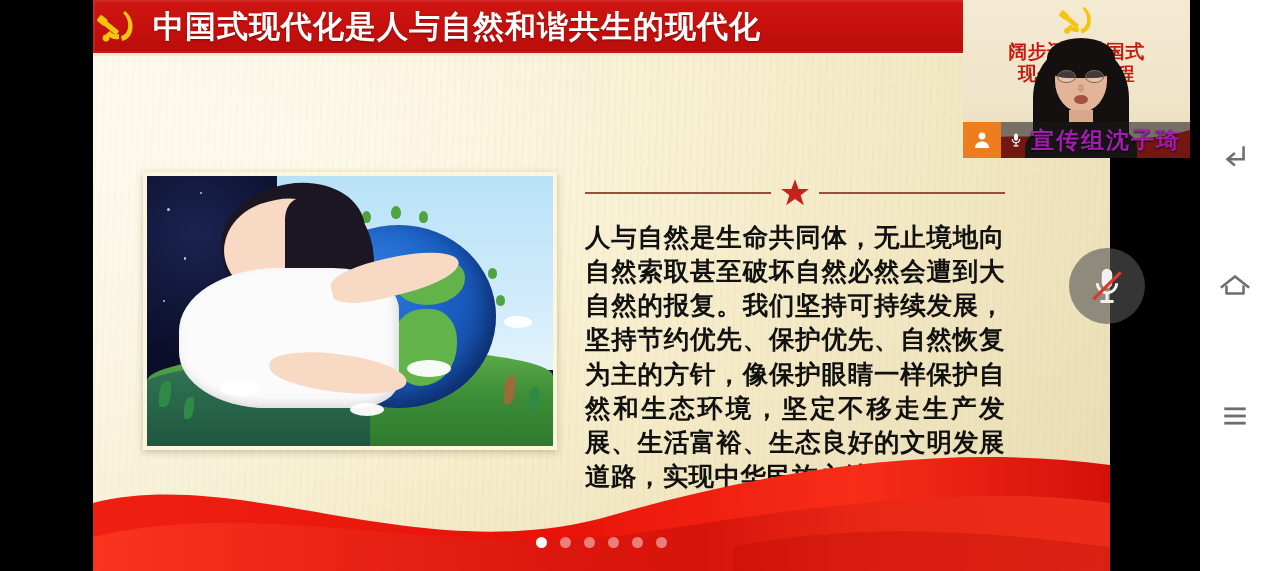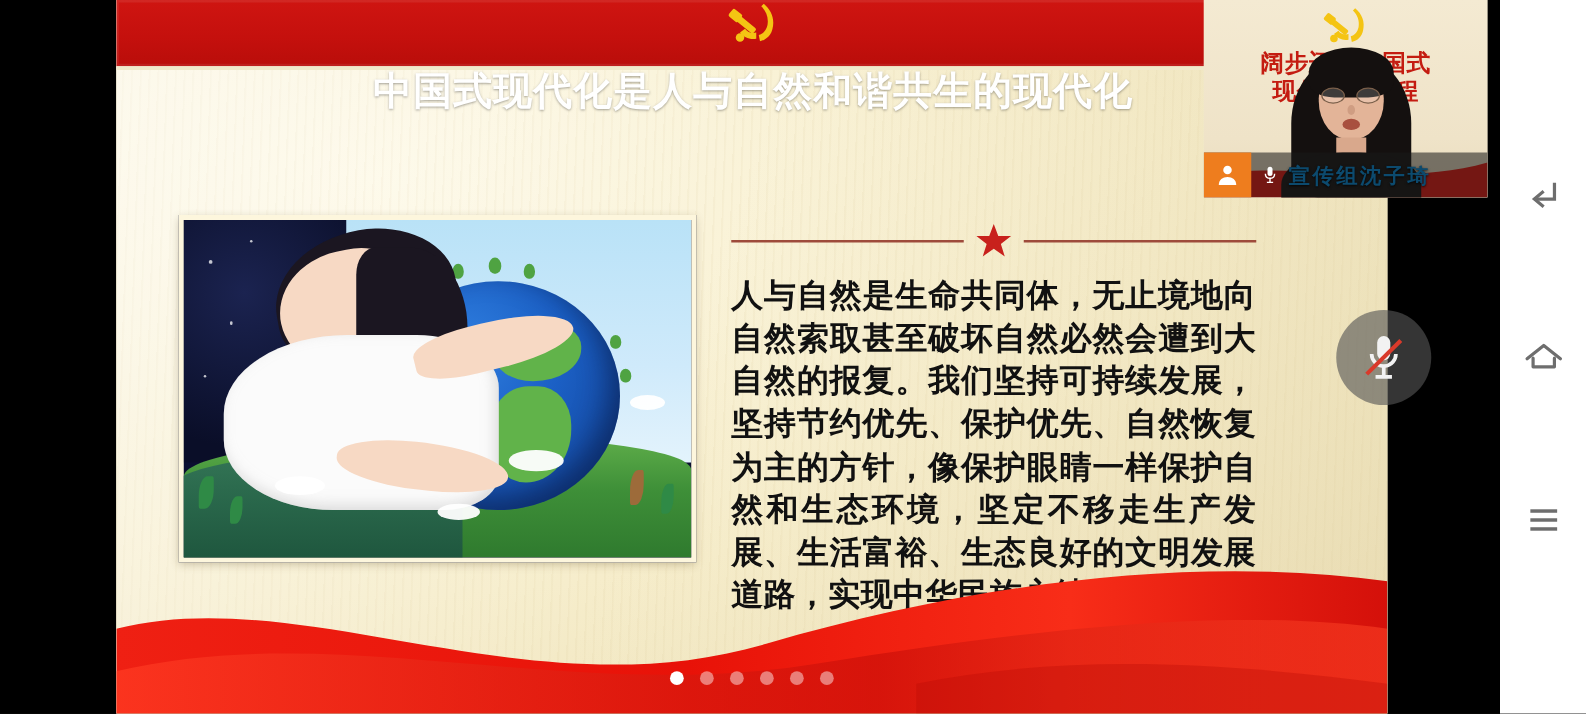--- a/index.html
+++ b/index.html
@@ -31,21 +31,20 @@
       radial-gradient(ellipse at 20% 25%, #fdf8e4 0%, #f6edcb 55%, #ece0b8 100%);
   }
 
   
   .title-band {
     position:absolute; left:0; top:0; width:1017px; height:56px;
     background:linear-gradient(180deg,#cf1511 0%, #c5100d 55%, #b90d0a 100%);
     border-bottom:3px solid #f0e9cb;
     display:flex; align-items:center; padding-left:2px; gap:14px;
     box-shadow: inset 0 0 0 2px rgba(255,255,255,.08);
-    flex-direction: column;
   }
   .emblem { width:44px; height:38px; flex:0 0 auto; }
   .title-text {
     color:#ffffff; font-size:31px; font-weight:700; letter-spacing:1px;
     font-family:"DejaVu Sans","Liberation Sans",sans-serif;
     text-shadow:0 1px 2px rgba(0,0,0,.35);
     white-space:nowrap;
   }
 
   
@@ -159,21 +158,21 @@
   .p-shoulder { position:absolute; left:-8px; top:100px; width:112px; height:58px;
     background:#14100f; border-radius:44% 44% 0 0; }
 
   .pip-label {
     position:absolute; left:0; bottom:0; width:227px; height:36px;
     display:flex; align-items:center; background:rgba(25,25,25,.56);
   }
   .lbl-avatar { width:38px; height:36px; background:#ee7d1e;
     display:flex; align-items:center; justify-content:center; flex:0 0 auto; }
   .lbl-mic { width:30px; display:flex; align-items:center; justify-content:center; flex:0 0 auto; }
-  .lbl-name { color:#0c4a6e; font-size:17px; font-weight:600; letter-spacing:2px;
+  .lbl-name { color:#a21caf; font-size:23px; font-weight:600; letter-spacing:2px;
               text-shadow:0 1px 2px rgba(0,0,0,.8); white-space:nowrap; }
 </style>
 </head>
 <body>
 
 <div id="screen">
 
   <div class="stage">
     <div class="paper-tex"></div>
 

